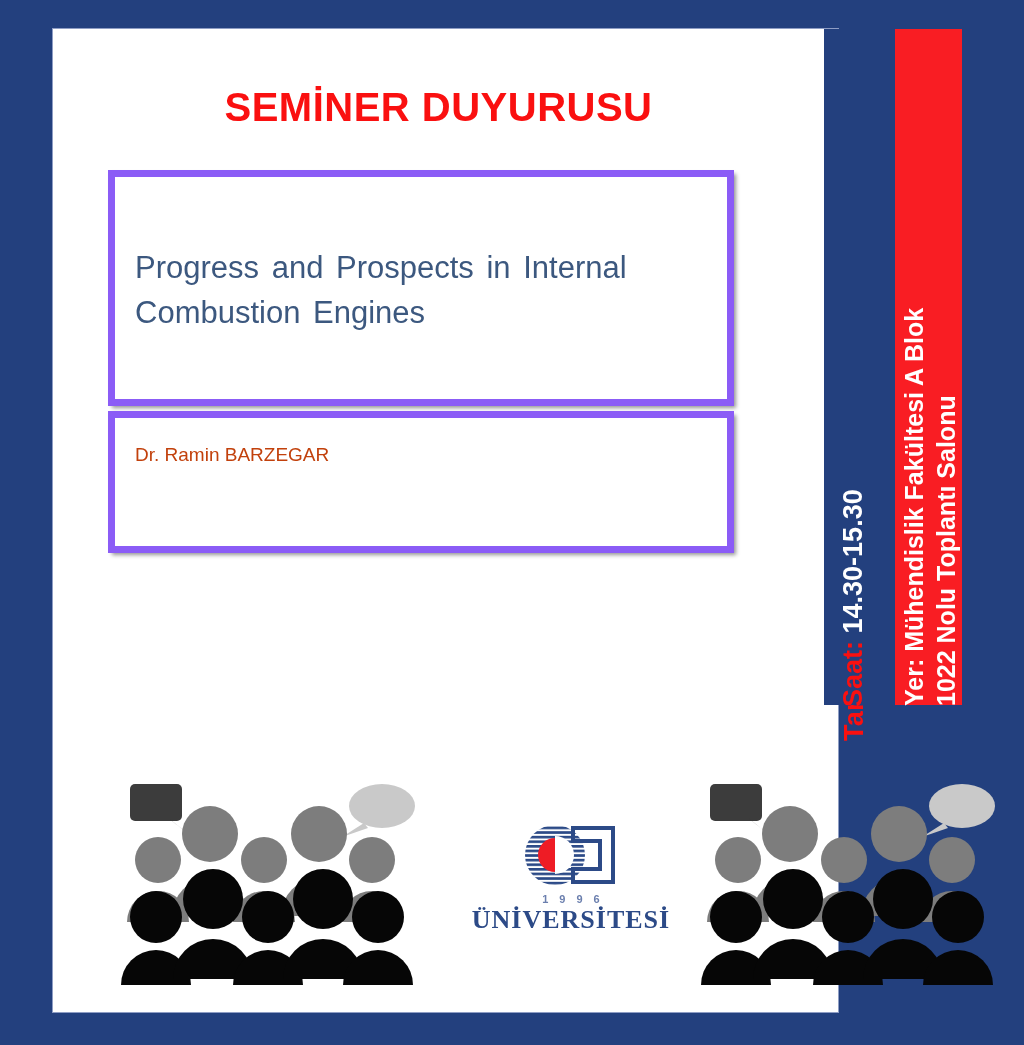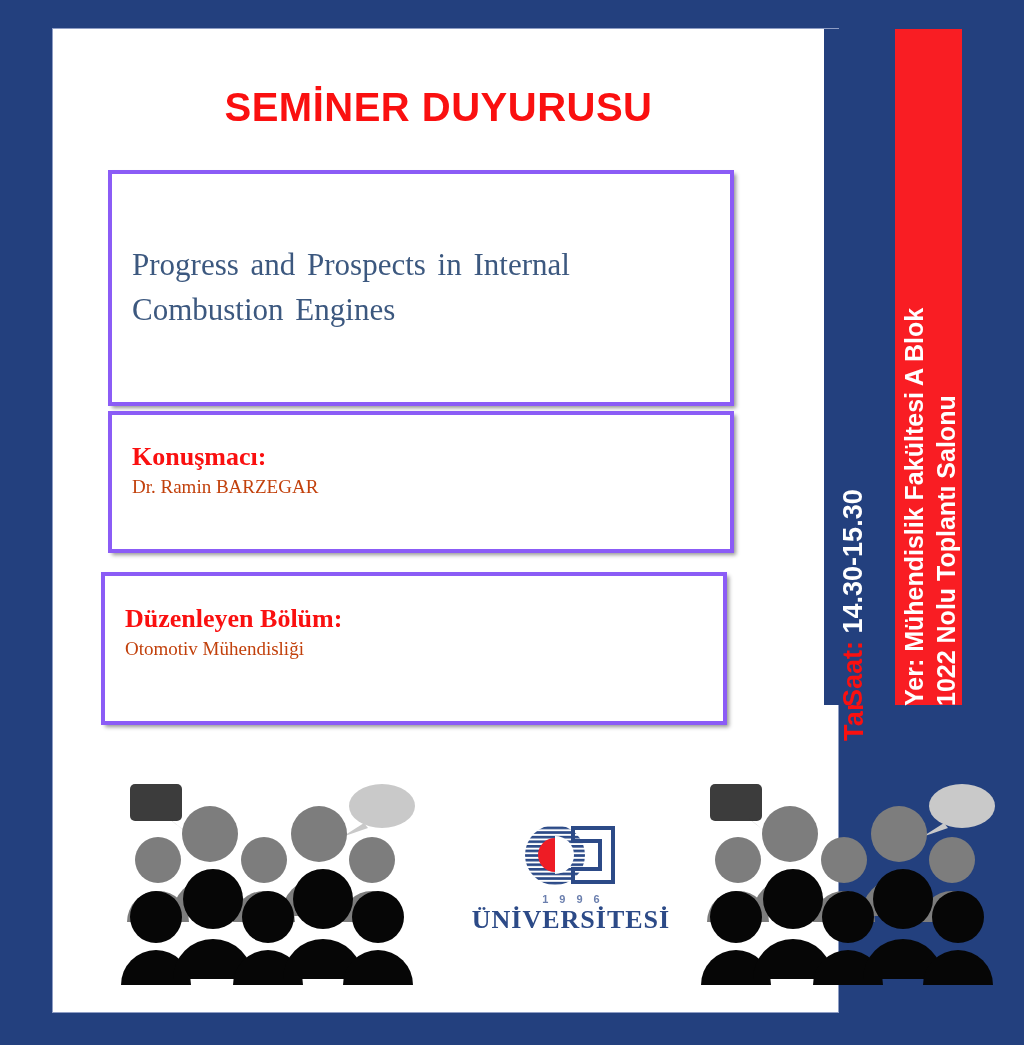--- a/index.html
+++ b/index.html
@@ -42,24 +42,23 @@
     font-weight: bold;
     color: #fa1010;
     letter-spacing: 0.5px;
     white-space: nowrap;
   }
 
   
   .panel {
     position: absolute;
     background: #ffffff;
-    border: 4px solid #8b5cf6;
+    border: 7px solid #8b5cf6;
     box-shadow: 3px 3px 4px -1px rgba(0,0,0,0.42);
     box-sizing: border-box;
-    font-family: Liberation Serif, serif;
   }
   .panel-body {
     position: absolute;
     left: 20px;
     top: 0;
     right: 10px;
   }
 
   #panel-topic   { left: 55px; top: 141px;  width: 626px; height: 236px; }
   #panel-speaker { left: 55px; top: 382px;  width: 626px; height: 142px; }
@@ -188,31 +187,24 @@
   <div id="page">
 
     <div id="title">SEMİNER DUYURUSU</div>
 
     <div class="panel" id="panel-topic">
       <div id="topic-text">Progress and Prospects in Internal Combustion Engines</div>
     </div>
 
     <div class="panel" id="panel-speaker">
       <div class="panel-body" id="speaker-body">
-        <div class="field-label">Konuşmacı:</div>
         <div class="field-value">Dr. Ramin BARZEGAR</div>
       </div>
     </div>
 
-    <div class="panel" id="panel-dept">
-      <div class="panel-body" id="dept-body">
-        <div class="field-label">Düzenleyen Bölüm:</div>
-        <div class="field-value">Otomotiv Mühendisliği</div>
-      </div>
-    </div>
 
     <div class="crowd" id="crowd-left">
       <svg width="300" height="245" viewBox="0 0 300 245" xmlns="http://www.w3.org/2000/svg">
 
         <g>
           <rect x="14" y="7" width="52" height="37" rx="5" fill="#3c3c3c"></rect>
           <path d="M52 41 L70 55 L56 44 Z" fill="#3c3c3c"></path>
         </g>
 
         <g>

